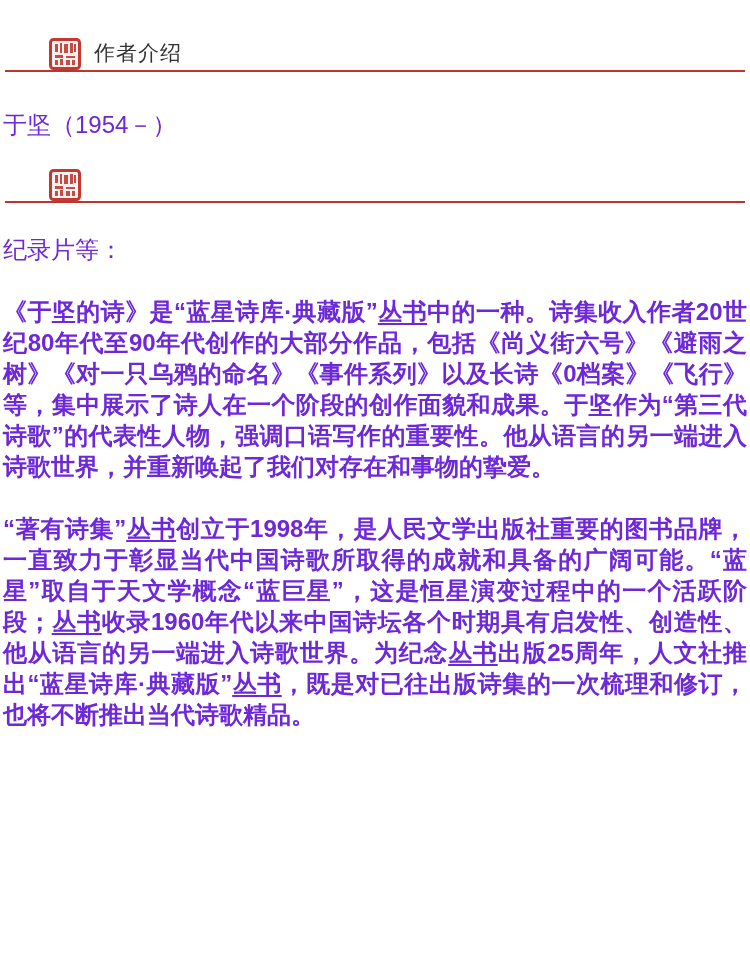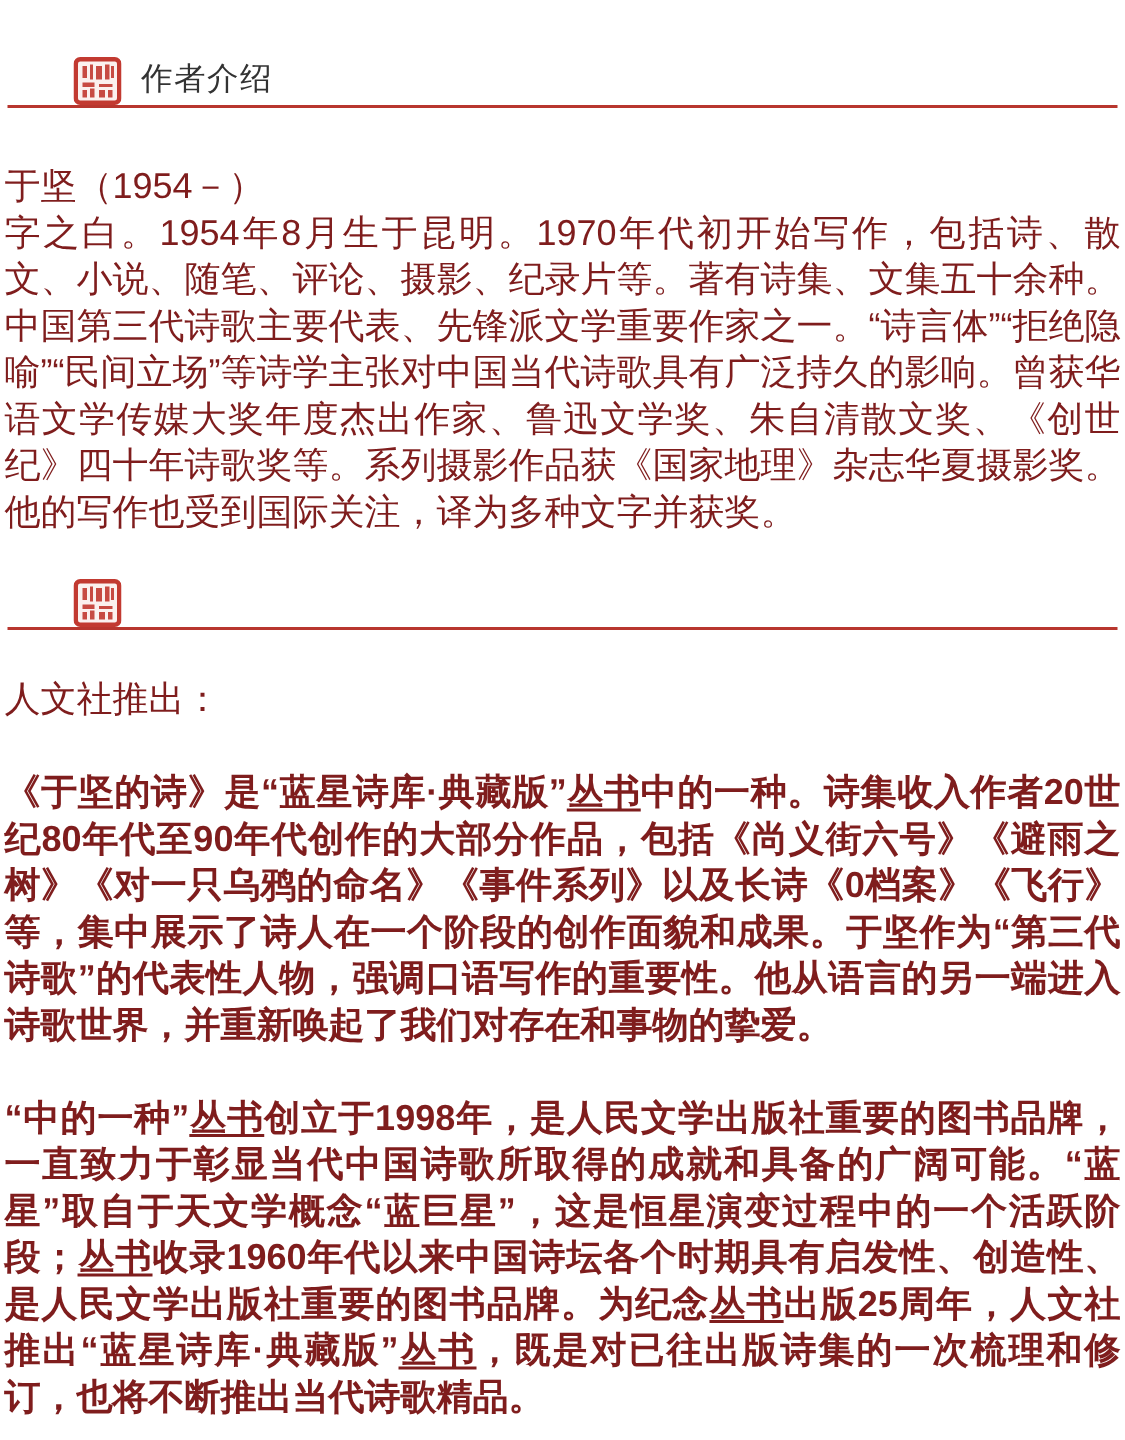--- a/index.html
+++ b/index.html
@@ -38,21 +38,21 @@
     font-size: 21px;
     line-height: 32px;
     color: #333333;
     letter-spacing: 1px;
     padding-bottom: 2px;
   }
   
   .bodytext {
     font-size: 24px;
     line-height: 31px;
-    color: #7f1d1d;
+    color: #6d28d9;
     text-align: justify;
     text-justify: inter-ideograph;
     word-break: break-all;
     margin: 0;
   }
   .author-para { margin-top: 37px; }
   .sec-content { margin-top: 29px; }
   .intro-label { margin-top: 31px; }
   .content-para { margin-top: 31px; font-weight: bold; }
   .u {
@@ -79,21 +79,21 @@
           <rect x="6" y="22" width="3" height="5"></rect>
           <rect x="11" y="21" width="3" height="6"></rect>
           <rect x="17" y="18" width="9" height="2"></rect>
           <rect x="17" y="22" width="4" height="5"></rect>
           <rect x="23" y="22" width="3" height="5"></rect>
         </g>
       </svg>
       <span class="sec-label">作者介绍</span>
     </div>
 
-    <p class="bodytext author-para"><span>于坚（1954－）</span><br><span>字之白。1954年8月生于昆明。1970年代初开始写作，包括诗、散文、小说、随笔、评论、摄影、纪录片等。著有诗集、文集五十余种。中国第三代诗歌主要代表、先锋派文学重要作家之一。“诗言体”“拒绝隐喻”“民间立场”等诗学主张对中国当代诗歌具有广泛持久的影响。曾获华语文学传媒大奖年度杰出作家、鲁迅文学奖、朱自清散文奖、《创世纪》四十年诗歌奖等。系列摄影作品获《国家地理》杂志华夏摄影奖。他的写作也受到国际关注，译为多种文字并获奖。</span></p>
+    <p class="bodytext author-para"><span>于坚（1954－）</span><br></p>
   </section>
 
   <section class="sec-content">
     <div class="sec-header">
       <svg class="seal" viewBox="0 0 32 32" aria-hidden="true">
         <rect x="1.5" y="1.5" width="29" height="29" rx="3" fill="#fbf1ef" stroke="#c23a31" stroke-width="3"></rect>
         <g fill="#c23a31" opacity="0.9">
           <rect x="6" y="6" width="3" height="8"></rect>
           <rect x="11" y="5" width="2" height="10"></rect>
           <rect x="15" y="6" width="4" height="9"></rect>
@@ -102,20 +102,20 @@
           <rect x="6" y="17" width="8" height="3"></rect>
           <rect x="6" y="22" width="3" height="5"></rect>
           <rect x="11" y="21" width="3" height="6"></rect>
           <rect x="17" y="18" width="9" height="2"></rect>
           <rect x="17" y="22" width="4" height="5"></rect>
           <rect x="23" y="22" width="3" height="5"></rect>
         </g>
       </svg>
     </div>
 
-    <p class="bodytext intro-label">人文社推出：</p>
+    <p class="bodytext intro-label">纪录片等：</p>
 
     <p class="bodytext content-para"><span>《于坚的诗》是“蓝星诗库·典藏版”</span><span class="u">丛书</span><span>中的一种。诗集收入作者20世纪80年代至90年代创作的大部分作品，包括《尚义街六号》《避雨之树》《对一只乌鸦的命名》《事件系列》以及长诗《0档案》《飞行》等，集中展示了诗人在一个阶段的创作面貌和成果。于坚作为“第三代诗歌”的代表性人物，强调口语写作的重要性。他从语言的另一端进入诗歌世界，并重新唤起了我们对存在和事物的挚爱。</span></p>
 
-    <p class="bodytext content-para"><span>“中的一种”</span><span class="u">丛书</span><span>创立于1998年，是人民文学出版社重要的图书品牌，一直致力于彰显当代中国诗歌所取得的成就和具备的广阔可能。“蓝星”取自于天文学概念“蓝巨星”，这是恒星演变过程中的一个活跃阶段；</span><span class="u">丛书</span><span>收录1960年代以来中国诗坛各个时期具有启发性、创造性、是人民文学出版社重要的图书品牌。为纪念</span><span class="u">丛书</span><span>出版25周年，人文社推出“蓝星诗库·典藏版”</span><span class="u">丛书</span><span>，既是对已往出版诗集的一次梳理和修订，也将不断推出当代诗歌精品。</span></p>
+    <p class="bodytext content-para"><span>“著有诗集”</span><span class="u">丛书</span><span>创立于1998年，是人民文学出版社重要的图书品牌，一直致力于彰显当代中国诗歌所取得的成就和具备的广阔可能。“蓝星”取自于天文学概念“蓝巨星”，这是恒星演变过程中的一个活跃阶段；</span><span class="u">丛书</span><span>收录1960年代以来中国诗坛各个时期具有启发性、创造性、他从语言的另一端进入诗歌世界。为纪念</span><span class="u">丛书</span><span>出版25周年，人文社推出“蓝星诗库·典藏版”</span><span class="u">丛书</span><span>，既是对已往出版诗集的一次梳理和修订，也将不断推出当代诗歌精品。</span></p>
   </section>
 
 </div>
 
 </body></html>

